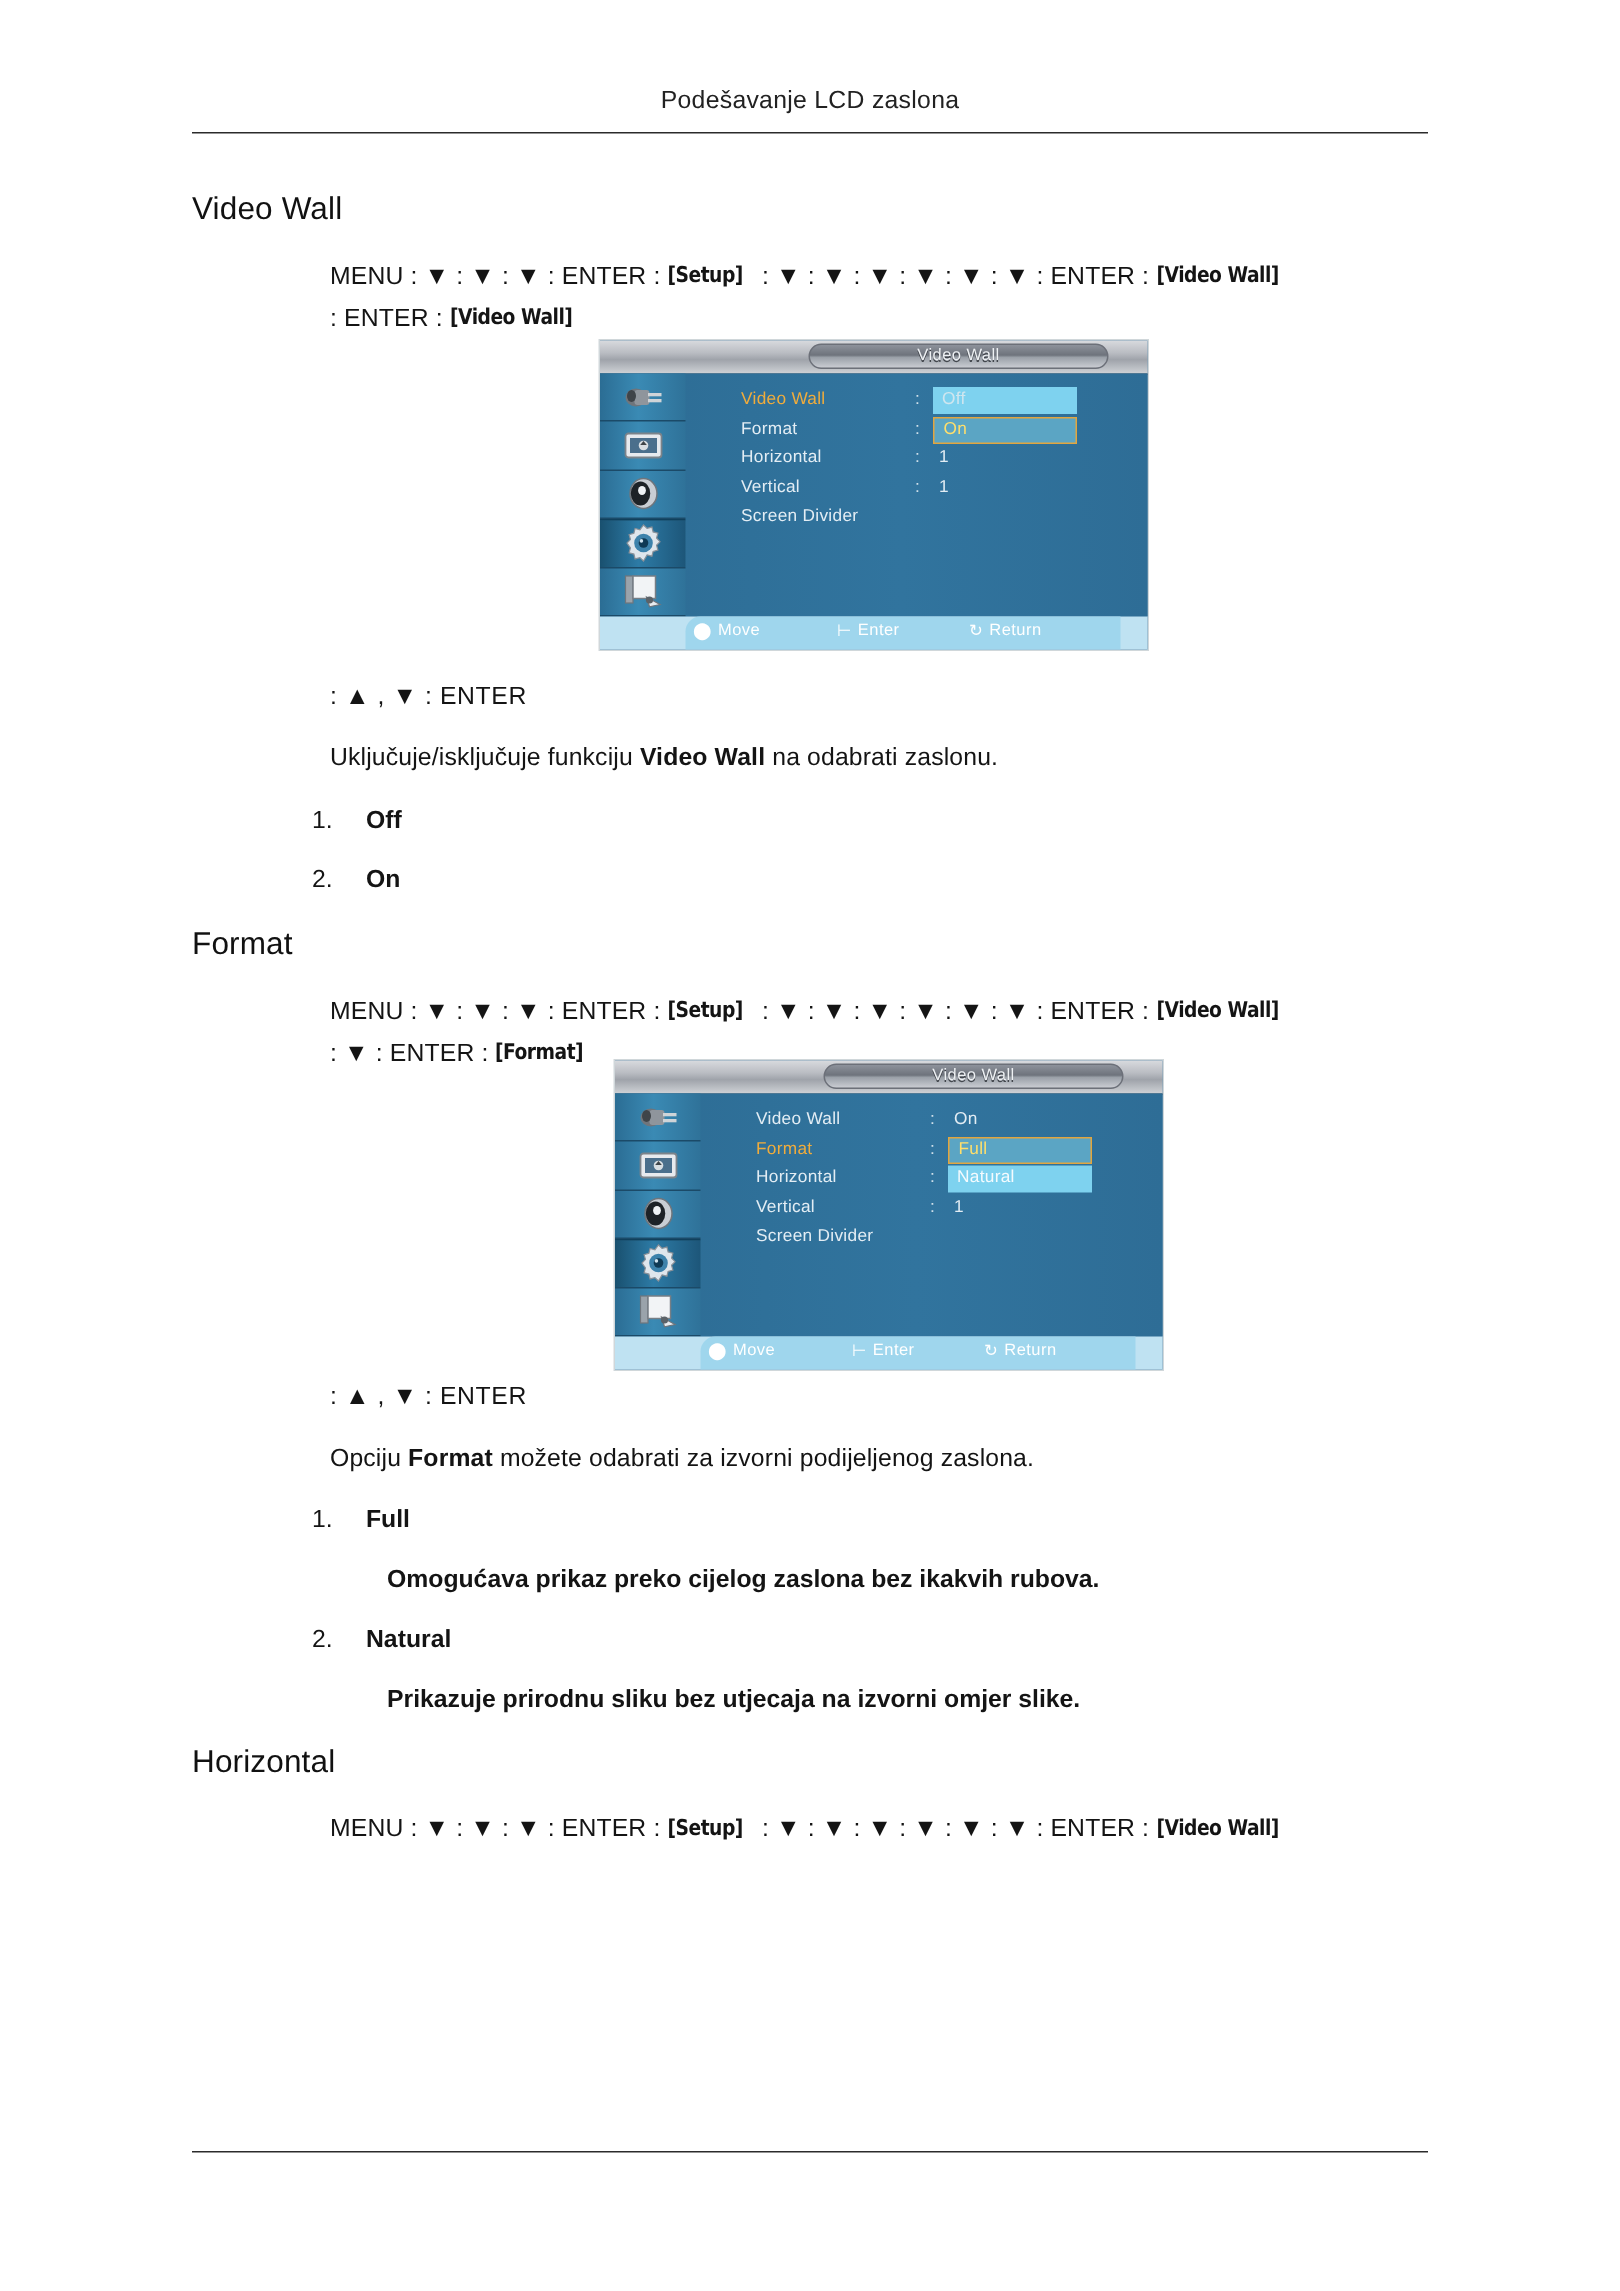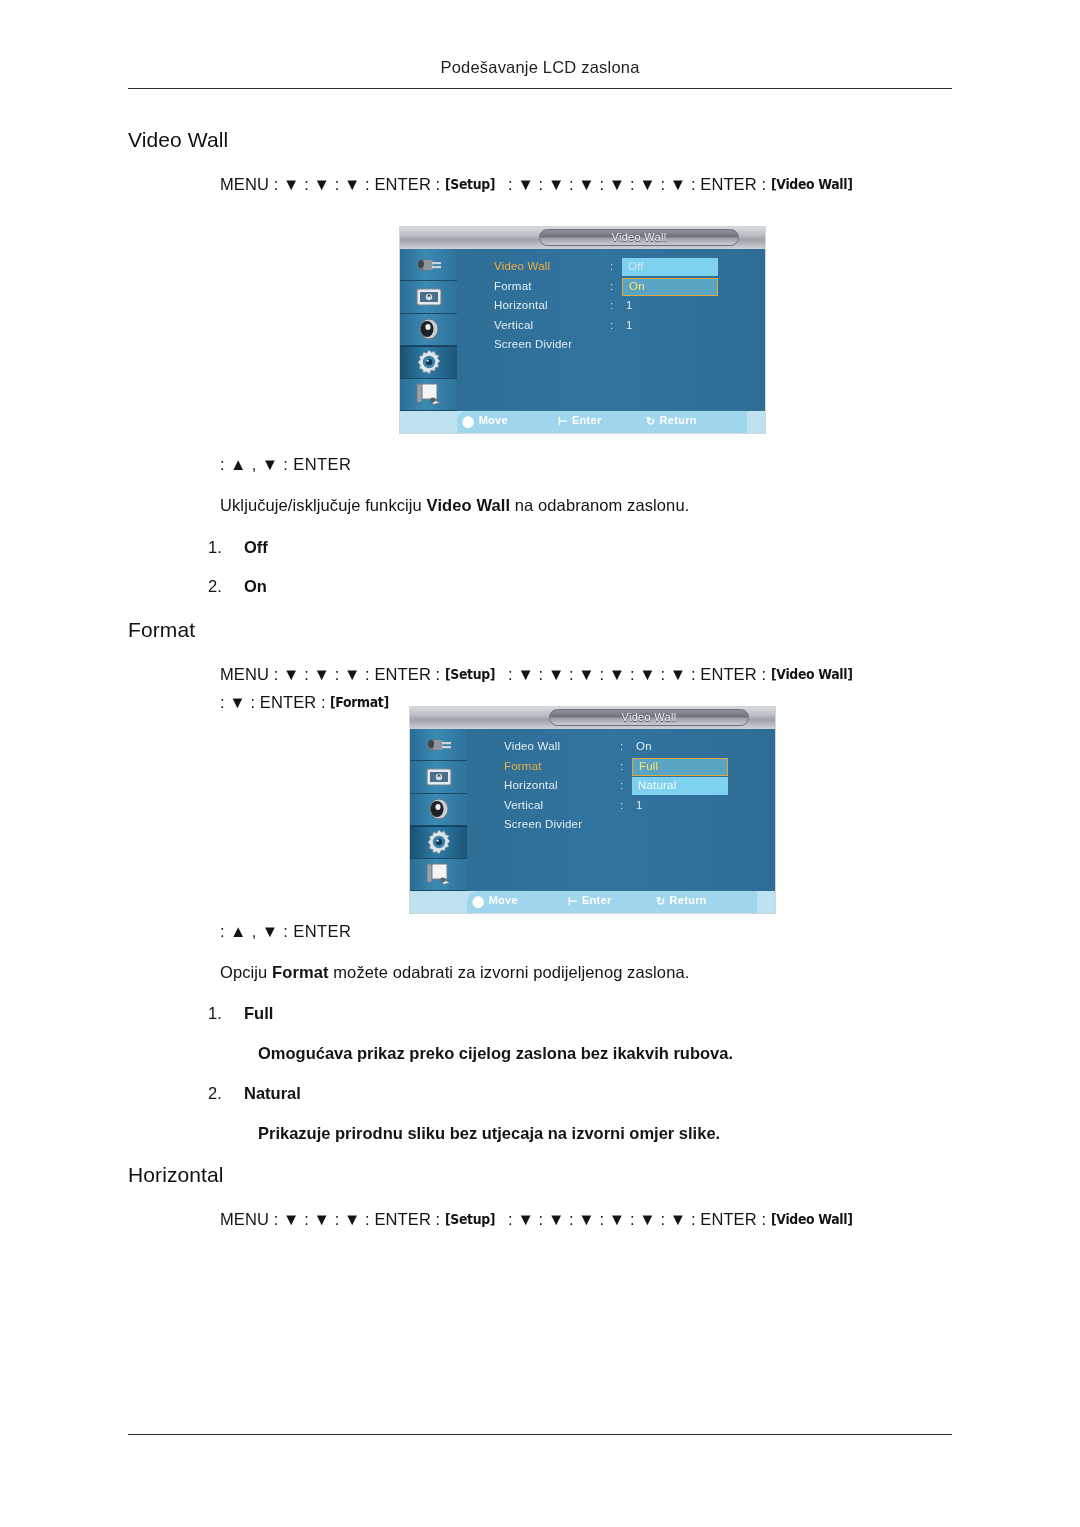--- a/index.html
+++ b/index.html
@@ -241,21 +241,20 @@
     height: 22px;
     background: #9fd6ed;
     border-top-left-radius: 10px;
   }
   .osd-foot-item {
     position: absolute;
     top: 3px;
     font-size: 11px;
     color: #ffffff;
     letter-spacing: .3px;
-    font-weight: bold;
   }
   .osd-foot-item .gl {
     display: inline-block;
     margin-right: 4px;
     font-size: 11px;
     vertical-align: -1px;
   }
   .f-move  { left: 62px; }
   .f-enter { left: 158px; }
   .f-ret   { left: 246px; }
@@ -265,20 +264,23 @@
 
 <div class="page-header">
   <span class="hdr-text">Podešavanje LCD zaslona</span>
 </div>
 <div class="hdr-rule"></div>
 
 <div class="sec-title" style="top:128px">Video Wall</div>
 
 <div class="navpath" style="top:170px">
   <span class="tok">MENU : ▼ : ▼ : ▼ : ENTER : </span><span class="brk">[Setup]</span><span class="tok"> : ▼ : ▼ : ▼ : ▼ : ▼ : ▼ : ENTER : </span><span class="brk">[Video Wall]</span>
+  <span class="l2">
+    <span class="tok"> : ENTER : </span><span class="brk">[Video Wall]</span>
+  </span>
 </div>
 
 <div class="osd" style="left:400px; top:227px">
   <div class="osd-titlebar">
     <div class="osd-title-pill">
       <div class="osd-title-text">Video Wall</div>
     </div>
   </div>
   <div class="osd-body">
     <div class="osd-sidebar">
@@ -361,21 +363,21 @@
     </div>
     <div class="osd-foot-item f-ret">
       <span class="gl">↻</span><span>Return</span>
     </div>
   </div>
 </div>
 
 <div class="enterline" style="top:455px">: ▲ , ▼ : ENTER</div>
 
 <div class="para" style="top:496px">
-  <span>Uključuje/isključuje funkciju </span><b>Video Wall</b><span> na odabranom zaslonu.</span>
+  <span>Uključuje/isključuje funkciju </span><b>Video Wall</b><span> na odabrati zaslonu.</span>
 </div>
 
 <div class="numitem" style="top:538px">
   <span class="num">1.</span><span class="lbl">Off</span>
 </div>
 <div class="numitem" style="top:577px">
   <span class="num">2.</span><span class="lbl">On</span>
 </div>
 
 <div class="sec-title" style="top:618px">Format</div>

